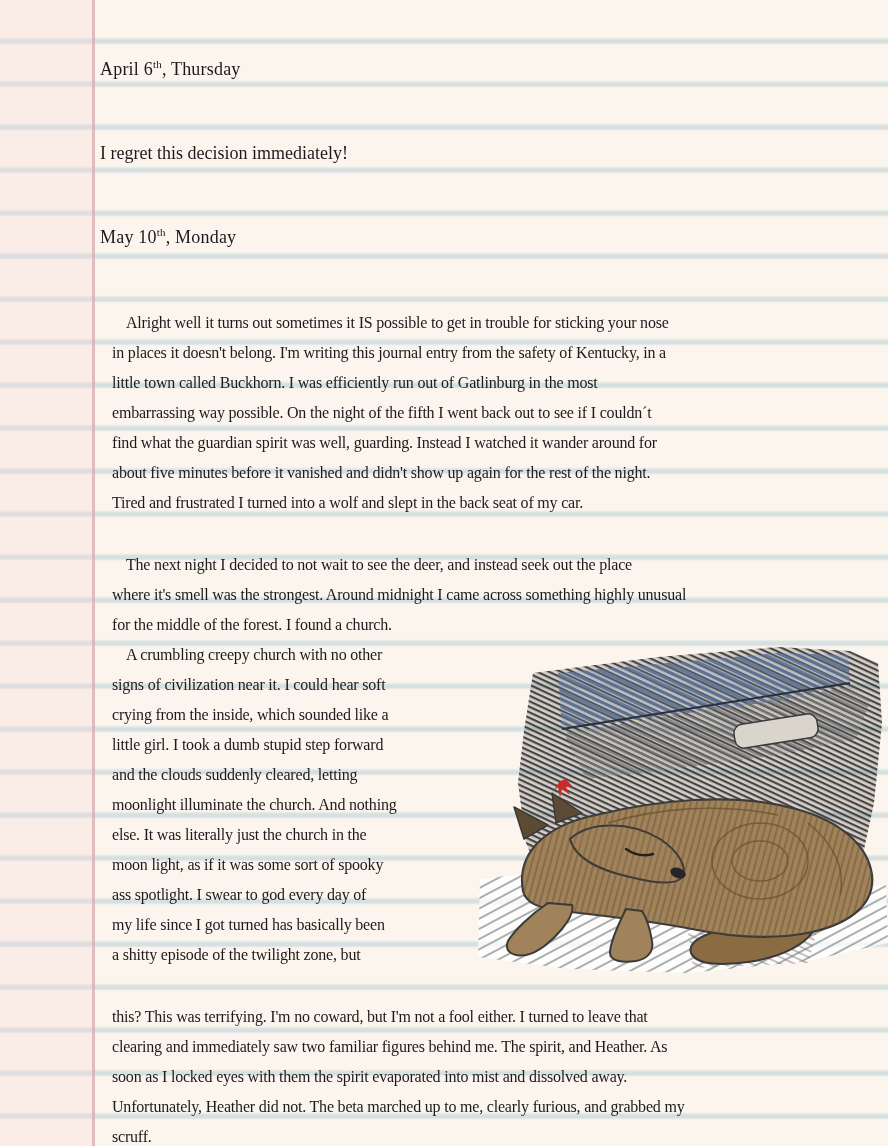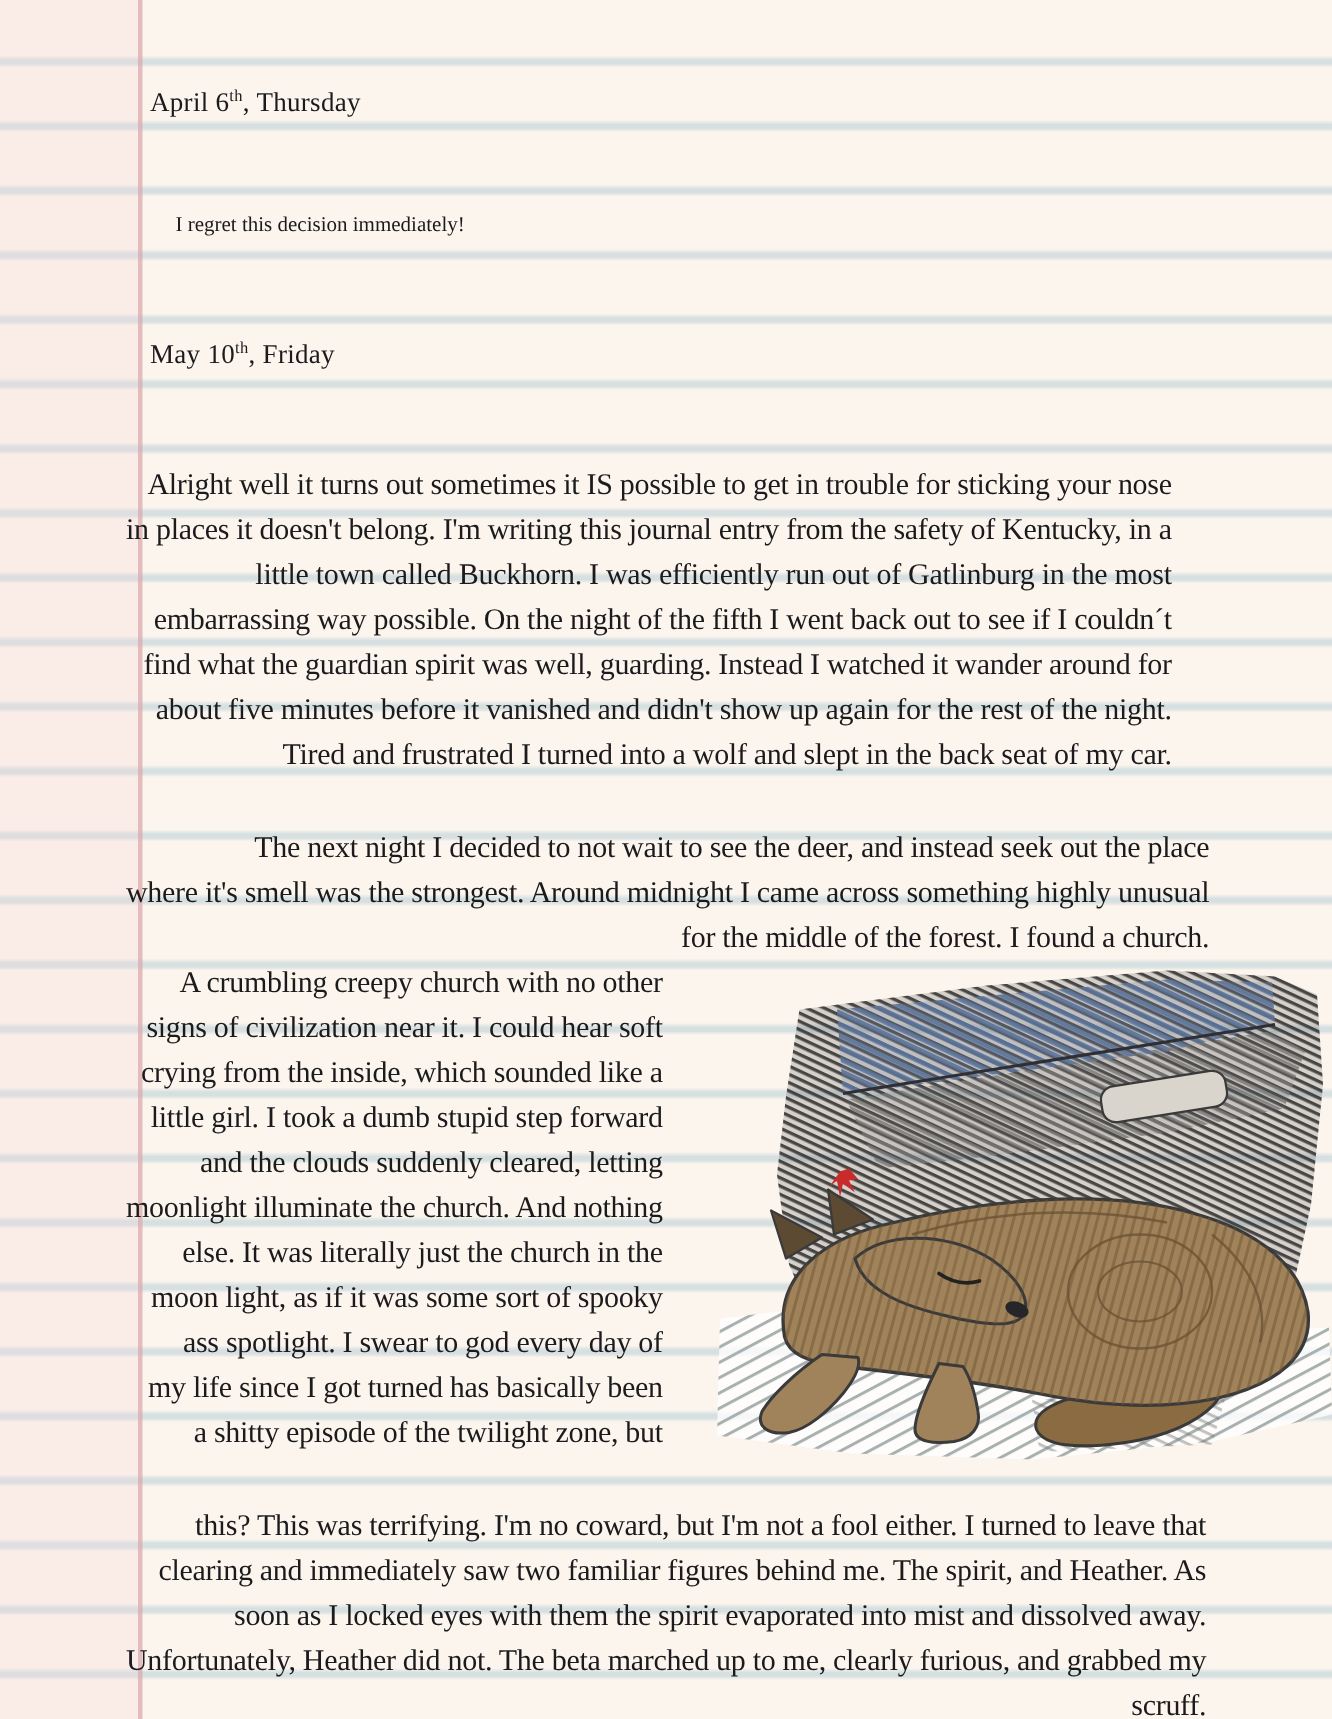--- a/index.html
+++ b/index.html
@@ -17,40 +17,40 @@
       var(--rule_line) 38px, var(--rule_line) 40.5px,
       rgba(0,0,0,0) 43px, rgba(0,0,0,0) 42.5px);
     background-position:0 2px;
     font-family:Liberation Serif, serif;
     color:var(--ink);
   }
   .margin-tint{position:absolute; left:0; top:0; width:92px; height:100%; background:var(--margin_tint); opacity:.28;}
   .margin-line{position:absolute; left:92px; top:0; width:3px; height:100%; background:var(--margin_line); opacity:.75;}
   .date{position:absolute; left:100px; font-size:18px; letter-spacing:.2px; white-space:pre;}
   .date sup{font-size:11px;}
-  .bodyline{position:absolute; left:117px; font-size:14px; white-space:pre;}
+  .bodyline{position:absolute; left:100px; font-size:18px; white-space:pre;}
   .para{
-    position:absolute; left:84px; font-size:20px; line-height:30px;
-    letter-spacing:-0.2px; white-space:pre; text-indent:14px;text-align:right;
+    position:absolute; left:112px; font-size:16px; line-height:30px;
+    letter-spacing:-0.2px; white-space:pre; text-indent:14px;
   }
   .para.noindent{text-indent:0;margin-top:31px;}
   .drawing{position:absolute; left:478px; top:643px; width:410px; height:333px;}
 </style>
 </head>
 <body>
 
 <div class="page">
   <div class="margin-tint"></div>
   <div class="margin-line"></div>
 
   <div class="date" style="top:58px"><span>April 6</span><sup>th</sup><span>, Thursday</span></div>
 
   <div class="bodyline" style="top:143px">I regret this decision immediately!</div>
 
-  <div class="date" style="top:226px"><span>May 10</span><sup>th</sup><span>, Friday</span></div>
+  <div class="date" style="top:226px"><span>May 10</span><sup>th</sup><span>, Monday</span></div>
 
   <div class="para" style="top:308px">Alright well it turns out sometimes it IS possible to get in trouble for sticking your nose
 in places it doesn't belong. I'm writing this journal entry from the safety of Kentucky, in a
 little town called Buckhorn. I was efficiently run out of Gatlinburg in the most
 embarrassing way possible. On the night of the fifth I went back out to see if I couldn´t
 find what the guardian spirit was well, guarding. Instead I watched it wander around for
 about five minutes before it vanished and didn't show up again for the rest of the night.
 Tired and frustrated I turned into a wolf and slept in the back seat of my car.</div>
   <div class="para" style="top:550px">The next night I decided to not wait to see the deer, and instead seek out the place
 where it's smell was the strongest. Around midnight I came across something highly unusual

